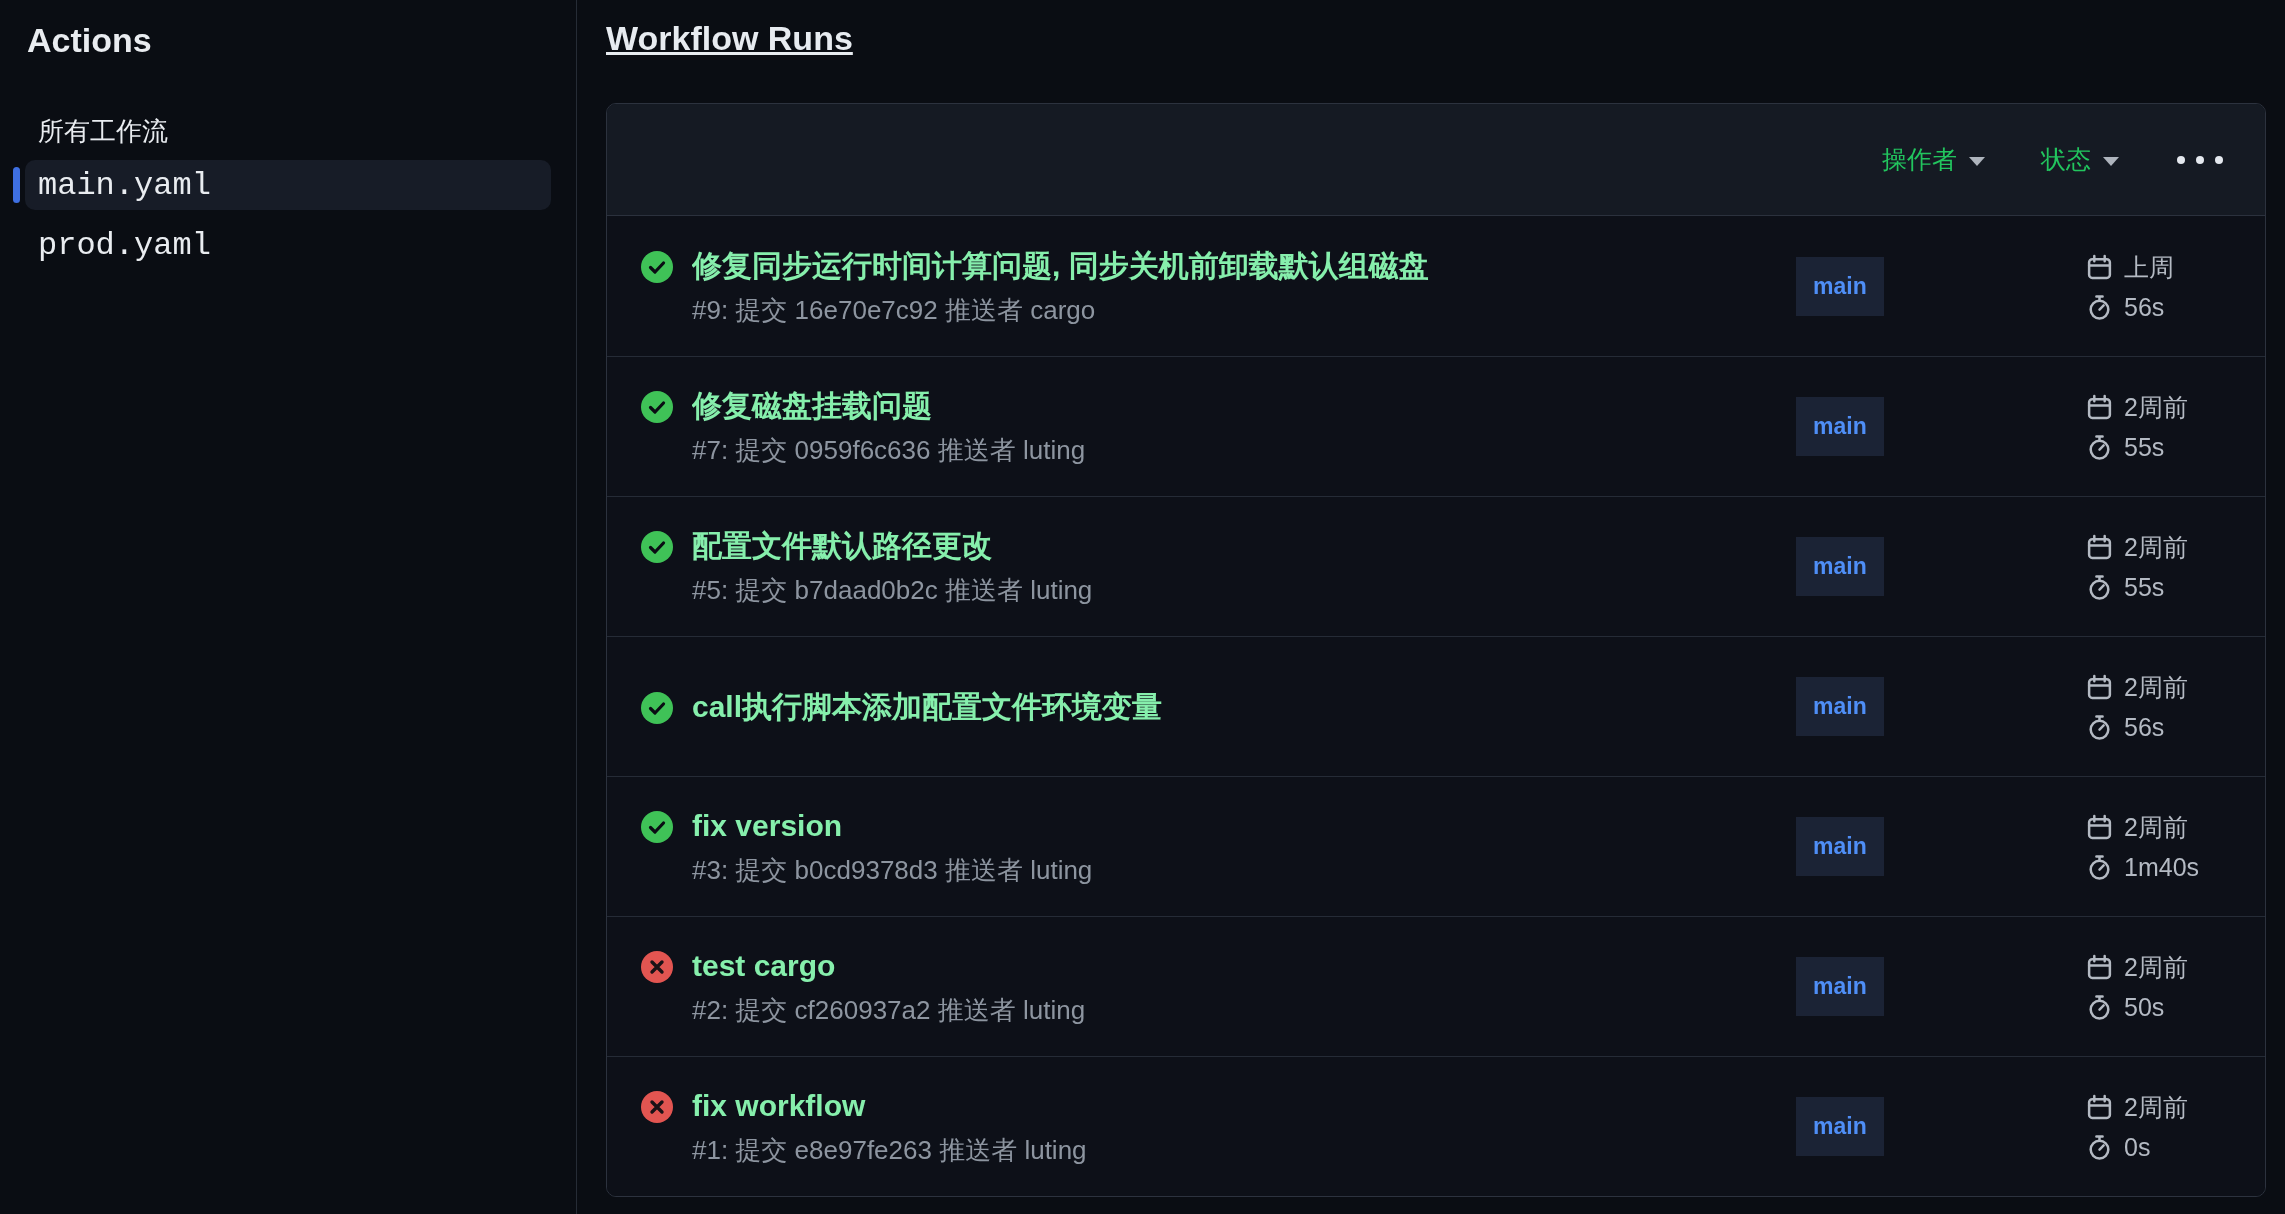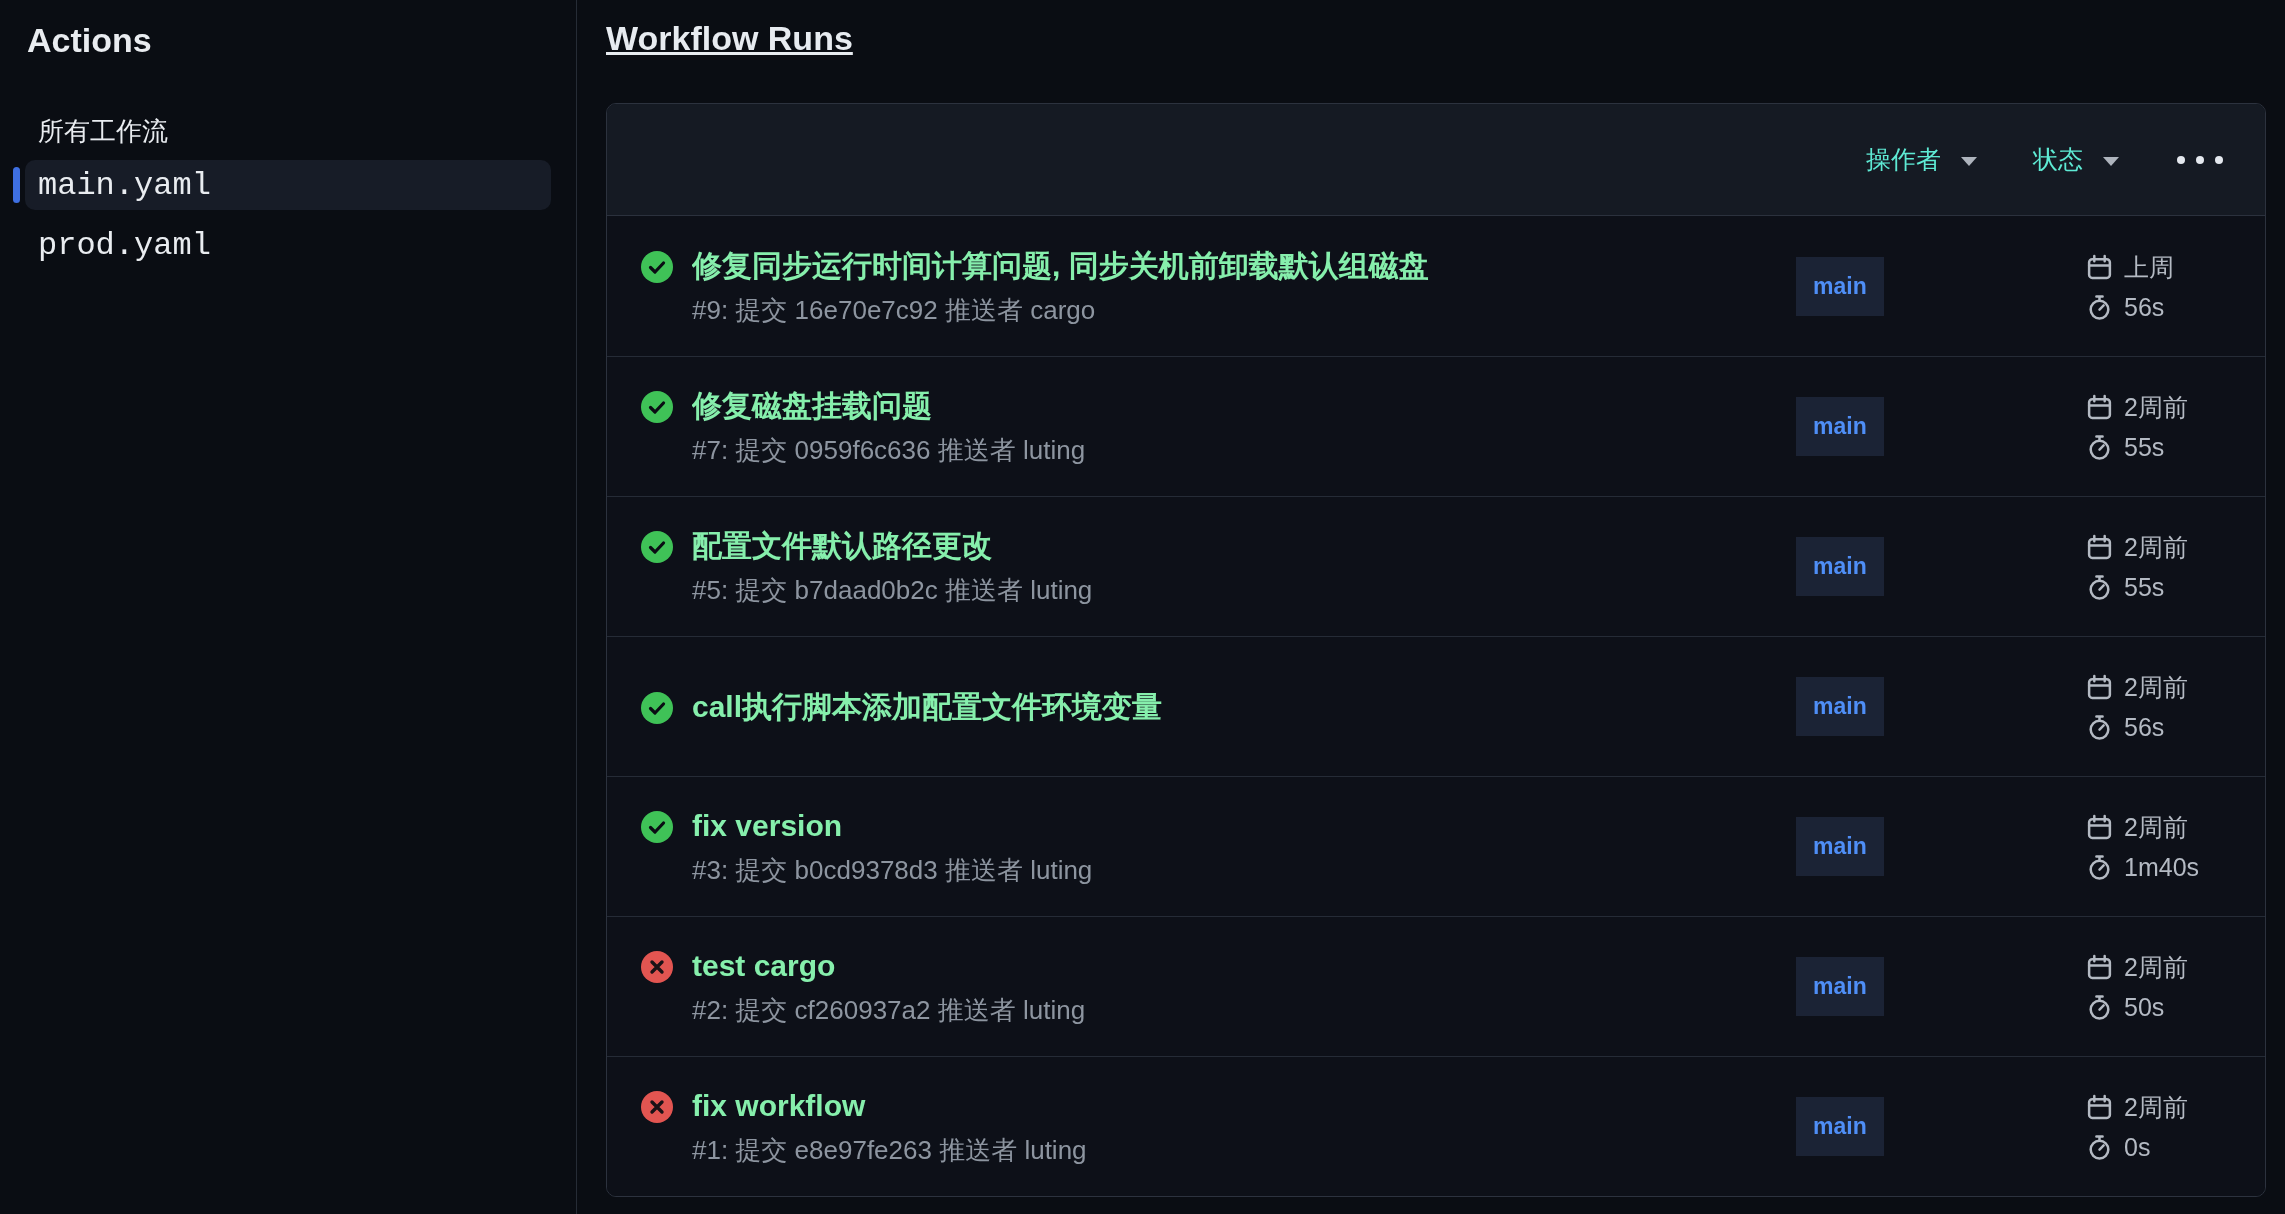--- a/index.html
+++ b/index.html
@@ -46,22 +46,22 @@
     margin-top:41px;
     border:1px solid #2c323e; border-radius:10px;
     background:#0d1018; overflow:hidden;
   }
   .card-header {
     height:112px; background:#151a23; border-bottom:1px solid #2b313d;
     display:flex; align-items:center; justify-content:flex-end;
     padding-right:40px; gap:56px;
   }
   .dropdown {
-    display:flex; align-items:center; gap:20px; cursor:pointer;
-    font-size:25px; color:#5eead4; font-weight:500;
+    display:flex; align-items:center; gap:12px; cursor:pointer;
+    font-size:25px; color:#22c55e; font-weight:500;
   }
   .caret {
     width:0; height:0; margin-top:3px;
     border-left:8px solid transparent; border-right:8px solid transparent;
     border-top:9px solid #aeb4bd;
   }
   .more-btn { display:flex; align-items:center; gap:11px; cursor:pointer; padding:10px 2px; }
   .more-btn i { width:8px; height:8px; border-radius:50%; background:#e4e8ee; }
 
   

